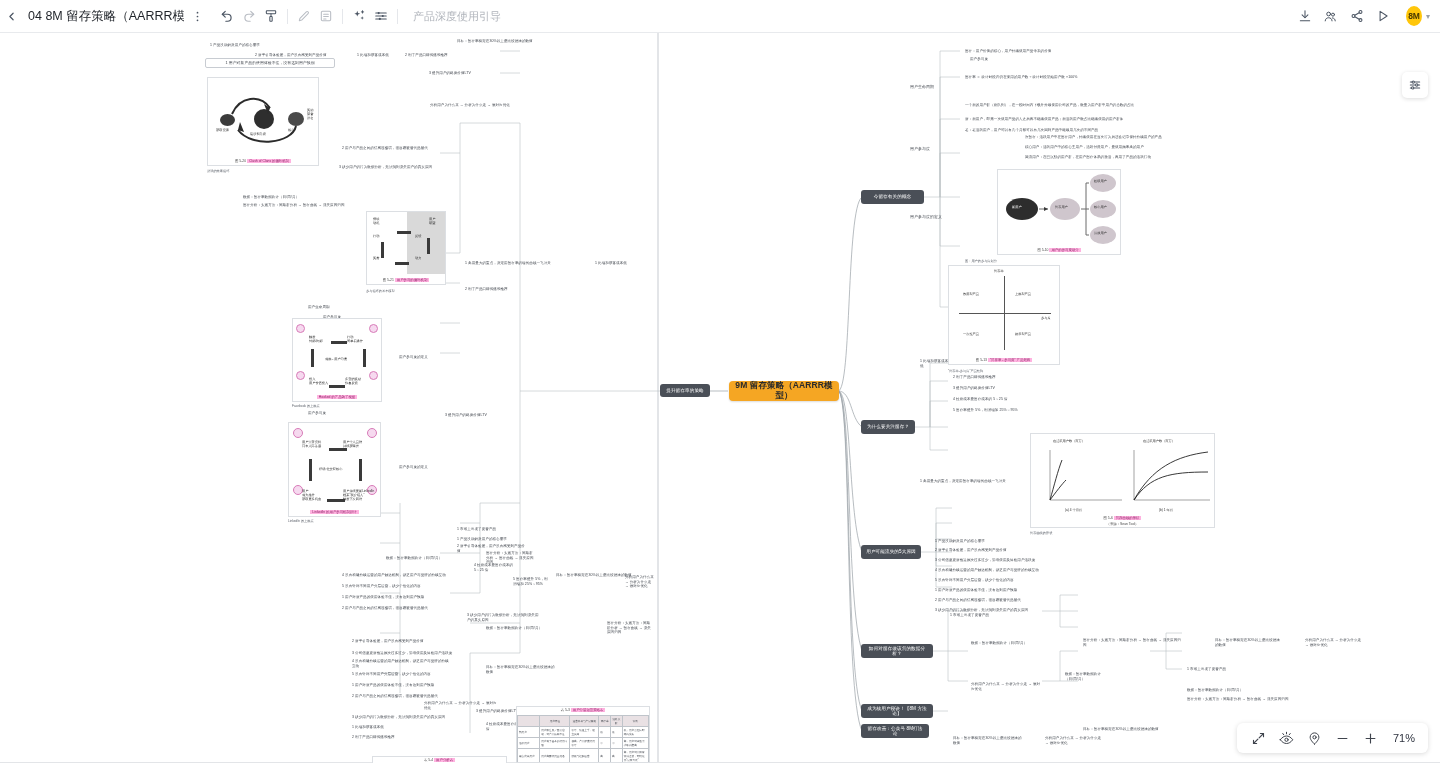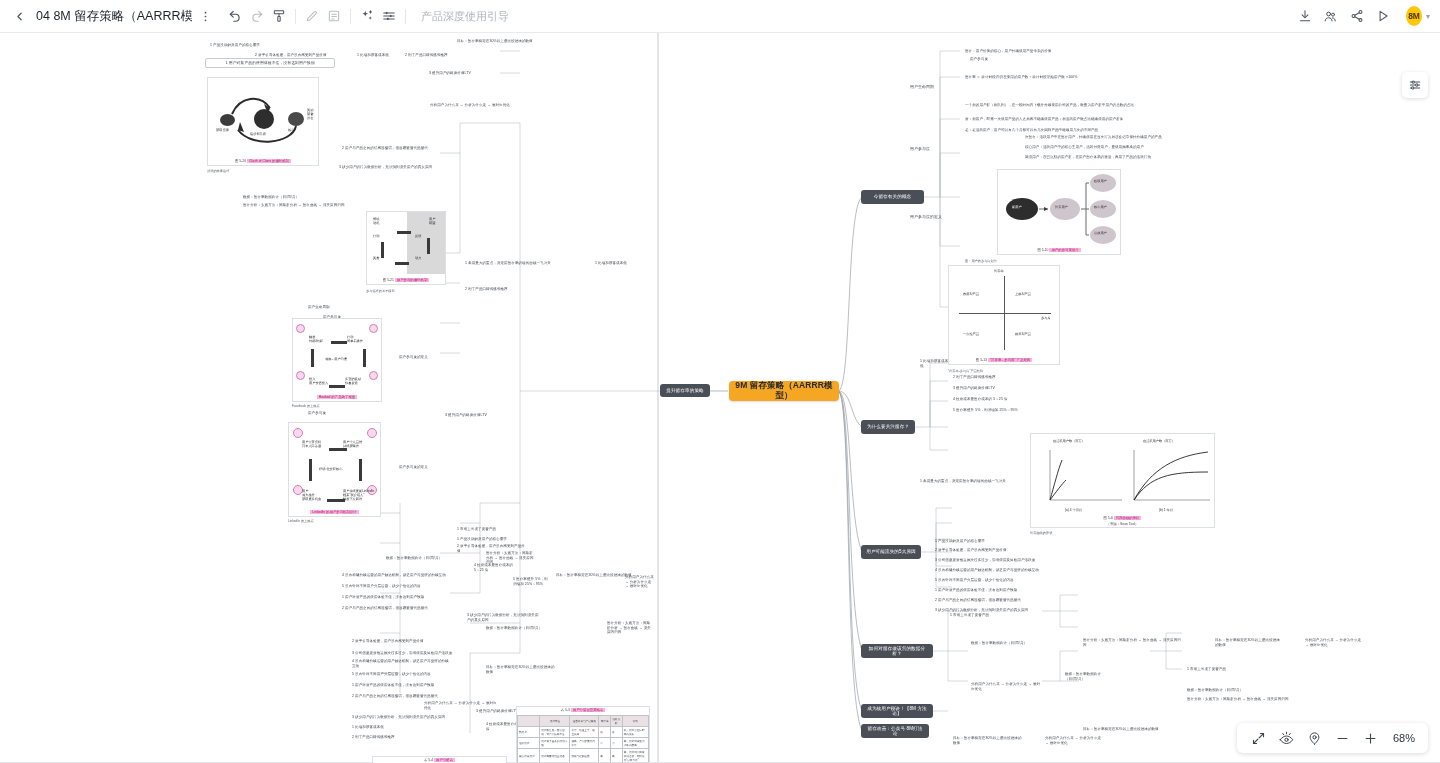--- a/index.html
+++ b/index.html
@@ -10,21 +10,21 @@
     color:#1f2329;
     -webkit-font-smoothing:antialiased;
   }
 
   
   .topbar{
     position:absolute; top:0; left:0; width:1440px; height:33px;
     background:#ffffff; display:flex; align-items:center;
     border-bottom:1px solid #e8eaed; z-index:50;
   }
-  .tb-left{ display:flex; align-items:center; height:33px; padding-left:8px; }
+  .tb-left{ display:flex; align-items:center; height:33px; }
   .tb-right{ display:flex; align-items:center; height:33px; margin-left:auto; padding-right:10px; }
 
   .icon-btn{
     width:22px;height:22px;display:flex;align-items:center;justify-content:center;
     border-radius:4px; cursor:pointer; color:#4b5563; flex:0 0 auto;
   }
   .icon-btn svg{ display:block; }
   .icon-btn.dim{ color:#b9bdc4; }
 
   .doc-title{
@@ -719,16 +719,16 @@
       <svg width="15" height="15" viewBox="0 0 24 24" fill="none" stroke="currentColor" stroke-width="1.8" stroke-linecap="round">
           <line x1="5" y1="12" x2="19" y2="12"></line>
         </svg>
     </div>
     <div class="zb-btn" title="放大">
       <svg width="15" height="15" viewBox="0 0 24 24" fill="none" stroke="currentColor" stroke-width="1.8" stroke-linecap="round">
           <line x1="5" y1="12" x2="19" y2="12"></line>
           <line x1="12" y1="5" x2="12" y2="19"></line>
         </svg>
     </div>
-    <div class="zoom-level">68%</div>
+    <div class="zoom-level">71%</div>
   </div>
 
 </div>
 
 </body></html>

